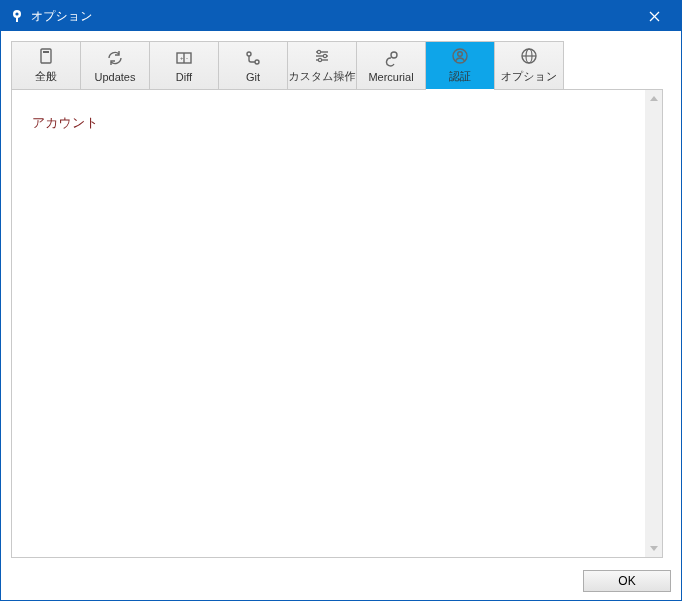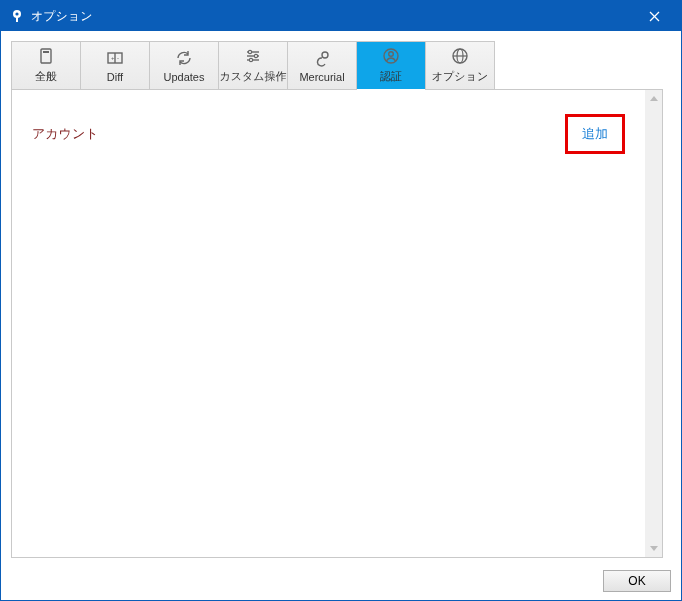--- a/index.html
+++ b/index.html
@@ -113,21 +113,21 @@
       background: transparent;
       border: none;
     }
     .footer {
       padding: 6px 10px 8px 10px;
       display: flex;
       justify-content: flex-end;
       background: #fff;
     }
     .ok-btn {
-      width: 68px;
+      width: 88px;
       height: 22px;
       background: linear-gradient(#f7f7f7, #e3e3e3);
       border: 1px solid #adadad;
       font-size: 12px;
       cursor: pointer;
     }
     svg { display: block; }
   </style>
 </head>
 <body>
@@ -159,41 +159,51 @@
               <rect x="4" y="2" width="10" height="14" rx="1" fill="none" stroke="#666" stroke-width="1.4"></rect>
               <rect x="6" y="4" width="6" height="2" fill="#666"></rect>
             </svg>
         </span>
         <span class="tab-label">全般</span>
       </div>
 
       <div class="tab">
         <span class="tab-icon">
           <svg width="18" height="18" viewBox="0 0 18 18">
+              <path d="M3 9a6 6 0 0 1 10-4" fill="none" stroke="#666" stroke-width="1.4"></path>
+              <path d="M15 9a6 6 0 0 1-10 4" fill="none" stroke="#666" stroke-width="1.4"></path>
+              <path d="M13 2v4h-4" fill="none" stroke="#666" stroke-width="1.4"></path>
+              <path d="M5 16v-4h4" fill="none" stroke="#666" stroke-width="1.4"></path>
+            </svg>
+        </span>
+        <span class="tab-label">Updates</span>
+      </div>
+
+      <div class="tab">
+        <span class="tab-icon">
+          <svg width="18" height="18" viewBox="0 0 18 18">
               <rect x="2" y="4" width="14" height="10" fill="none" stroke="#666" stroke-width="1.4"></rect>
               <line x1="9" y1="4" x2="9" y2="14" stroke="#666" stroke-width="1.4"></line>
               <text x="5" y="11" font-size="6" fill="#666">+</text>
               <text x="11" y="11" font-size="6" fill="#666">-</text>
             </svg>
         </span>
         <span class="tab-label">Diff</span>
       </div>
 
       <div class="tab">
         <span class="tab-icon">
           <svg width="18" height="18" viewBox="0 0 18 18">
-              <path d="M3 9a6 6 0 0 1 10-4" fill="none" stroke="#666" stroke-width="1.4"></path>
-              <path d="M15 9a6 6 0 0 1-10 4" fill="none" stroke="#666" stroke-width="1.4"></path>
-              <path d="M13 2v4h-4" fill="none" stroke="#666" stroke-width="1.4"></path>
-              <path d="M5 16v-4h4" fill="none" stroke="#666" stroke-width="1.4"></path>
-            </svg>
-        </span>
-        <span class="tab-label">Updates</span>
-      </div>
-
+              <circle cx="5" cy="5" r="2" fill="none" stroke="#666" stroke-width="1.4"></circle>
+              <circle cx="13" cy="13" r="2" fill="none" stroke="#666" stroke-width="1.4"></circle>
+              <path d="M5 7v4a2 2 0 0 0 2 2h4" fill="none" stroke="#666" stroke-width="1.4"></path>
+            </svg>
+        </span>
+        <span class="tab-label">Git</span>
+      </div>
 
       <div class="tab">
         <span class="tab-icon">
           <svg width="18" height="18" viewBox="0 0 18 18">
               <line x1="3" y1="5" x2="15" y2="5" stroke="#666" stroke-width="1.4"></line>
               <line x1="3" y1="9" x2="15" y2="9" stroke="#666" stroke-width="1.4"></line>
               <line x1="3" y1="13" x2="15" y2="13" stroke="#666" stroke-width="1.4"></line>
               <circle cx="6" cy="5" r="1.6" fill="#fff" stroke="#666" stroke-width="1.2"></circle>
               <circle cx="12" cy="9" r="1.6" fill="#fff" stroke="#666" stroke-width="1.2"></circle>
               <circle cx="7" cy="13" r="1.6" fill="#fff" stroke="#666" stroke-width="1.2"></circle>
@@ -233,23 +243,20 @@
         </span>
         <span class="tab-label">オプション</span>
       </div>
 
     </div>
 
     <div class="content-wrap">
       <div class="content">
         <div class="account-row">
           <span class="account-label">アカウント</span>
-          <span class="add-btn-box">
-            <button class="add-btn">追加</button>
-          </span>
         </div>
       </div>
       <div class="scrollbar">
         <div class="scroll-up">
           <svg width="8" height="5" viewBox="0 0 8 5">
               <path d="M0 5 L4 0 L8 5 Z" fill="#bbb"></path>
             </svg>
         </div>
         <div class="scroll-down">
           <svg width="8" height="5" viewBox="0 0 8 5">

